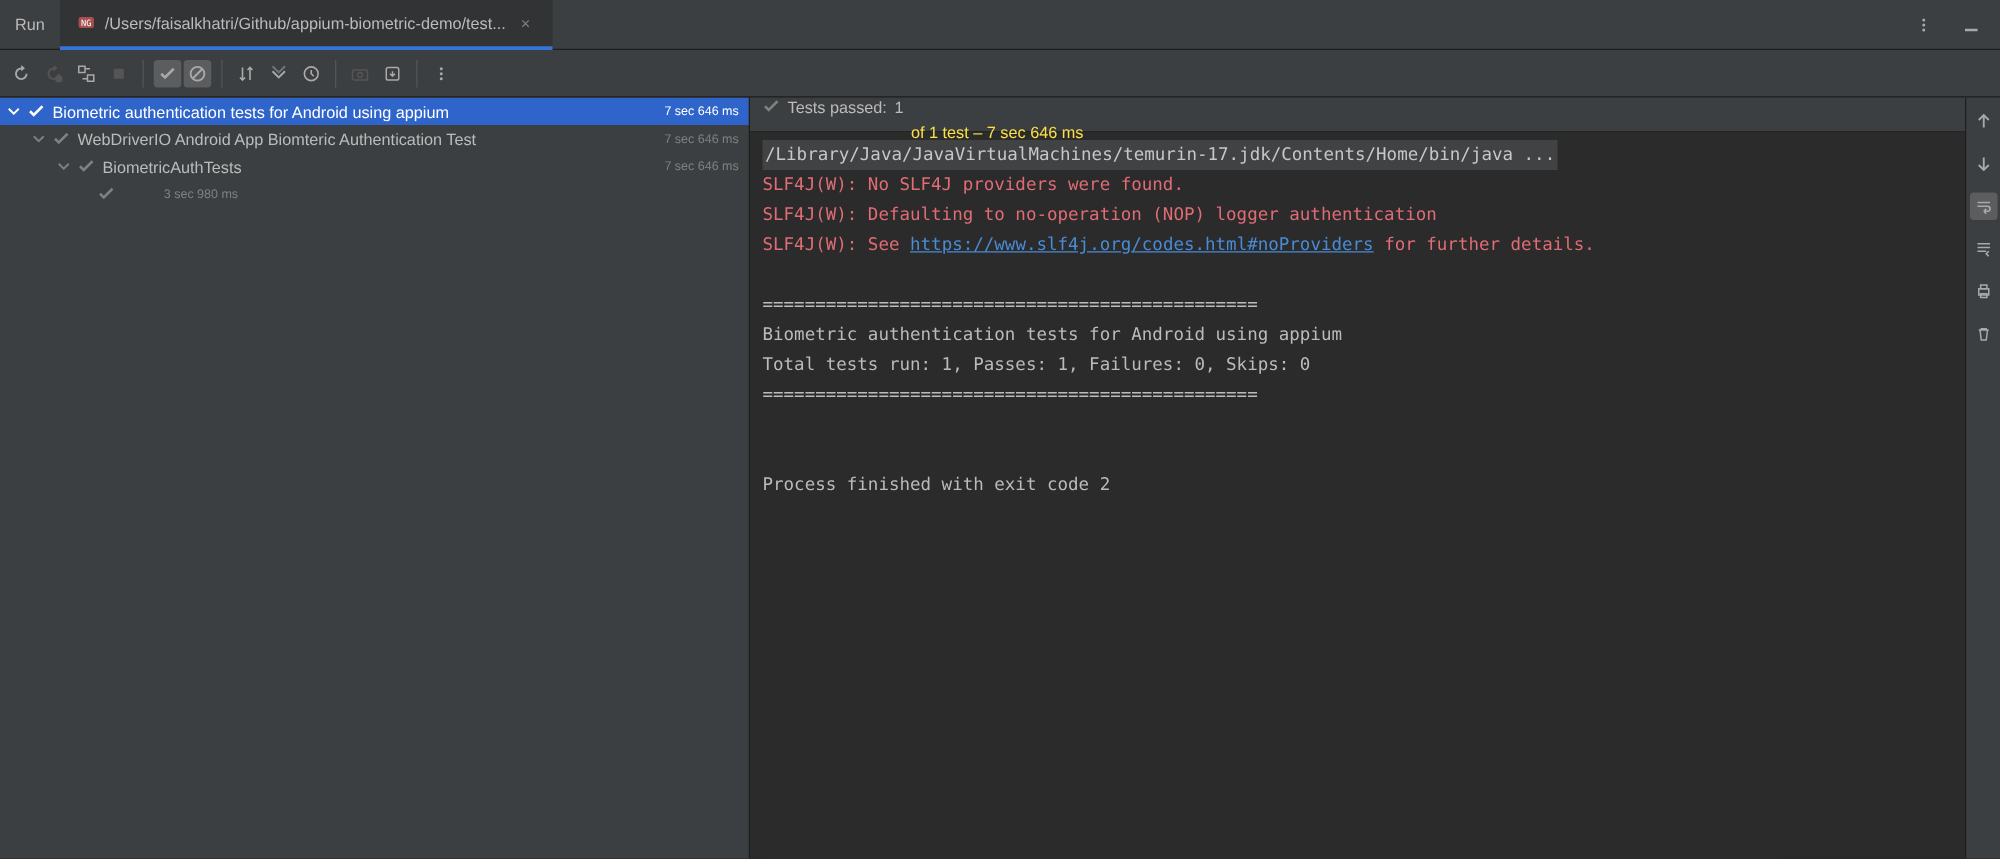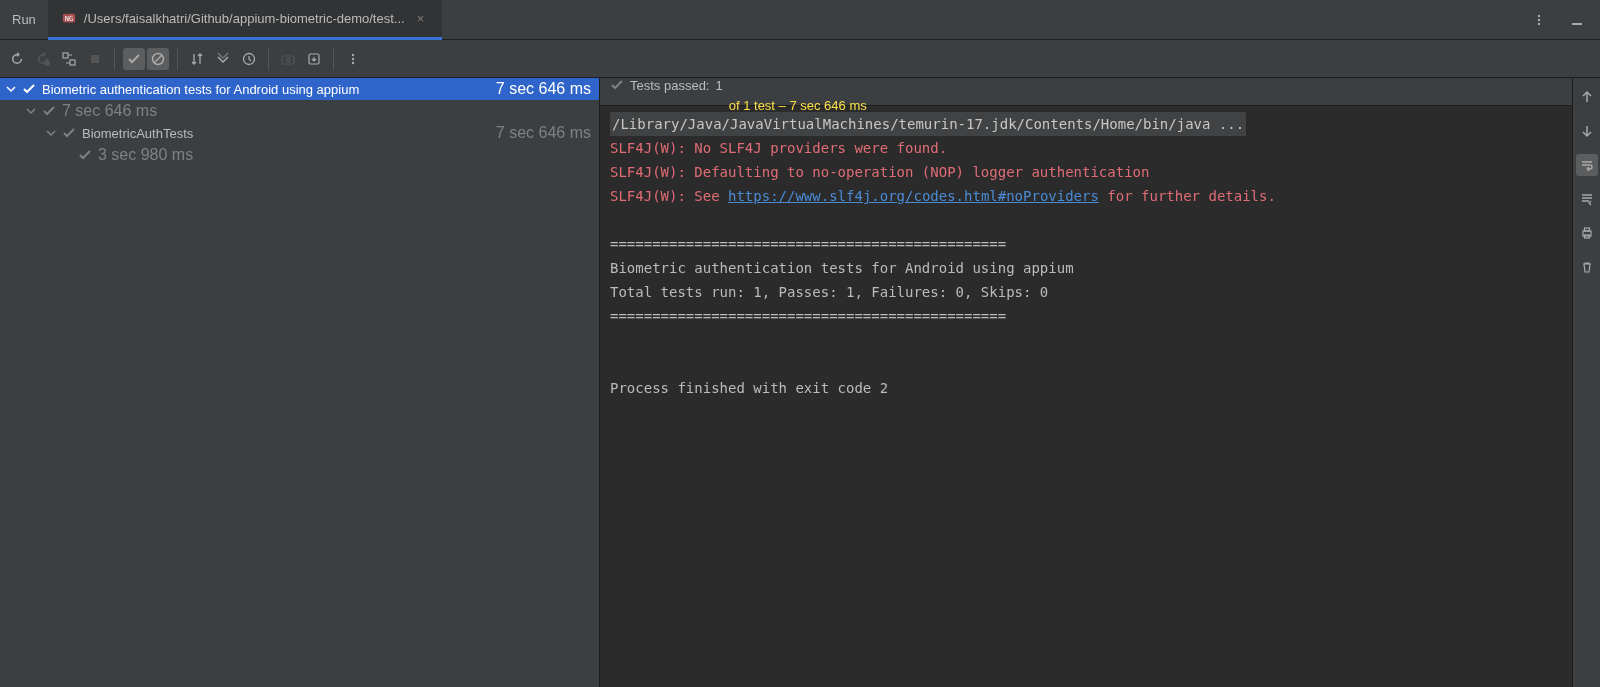--- a/index.html
+++ b/index.html
@@ -121,21 +121,21 @@
   justify-content: center;
   color: #808080;
 }
 .tree-row.selected .chevron { color: #fff; }
 .tree-row .check {
   width: 16px;
   color: #808080;
 }
 .tree-row.selected .check { color: #ffffff; }
 .tree-row .name { flex: 1; white-space: nowrap; overflow: hidden; text-overflow: ellipsis; }
-.tree-row .time { color: #808080; font-size: 16px; }
+.tree-row .time { color: #808080; font-size: 10px; margin-left: 33px; }
 .tree-row.selected .time { color: #ffffff; }
 .console-wrap {
   flex: 1;
   display: flex;
   flex-direction: column;
   background: #2b2b2b;
 }
 .status-line {
   height: 28px;
   display: flex;
@@ -304,20 +304,21 @@
       <span class="chevron">
         <svg width="10" height="10" viewBox="0 0 10 10">
             <path d="M1 3l4 4 4-4" stroke="currentColor" stroke-width="1.5" fill="none"></path>
           </svg>
       </span>
       <span class="check">
         <svg width="14" height="14" viewBox="0 0 14 14">
             <path d="M2 7l3 3 7-7" stroke="currentColor" stroke-width="2" fill="none"></path>
           </svg>
       </span>
+      <span class="name">WebDriverIO Android App Biomteric Authentication Test</span>
       <span class="time">7 sec 646 ms</span>
     </div>
     <div class="tree-row" style="padding-left:44px">
       <span class="chevron">
         <svg width="10" height="10" viewBox="0 0 10 10">
             <path d="M1 3l4 4 4-4" stroke="currentColor" stroke-width="1.5" fill="none"></path>
           </svg>
       </span>
       <span class="check">
         <svg width="14" height="14" viewBox="0 0 14 14">

